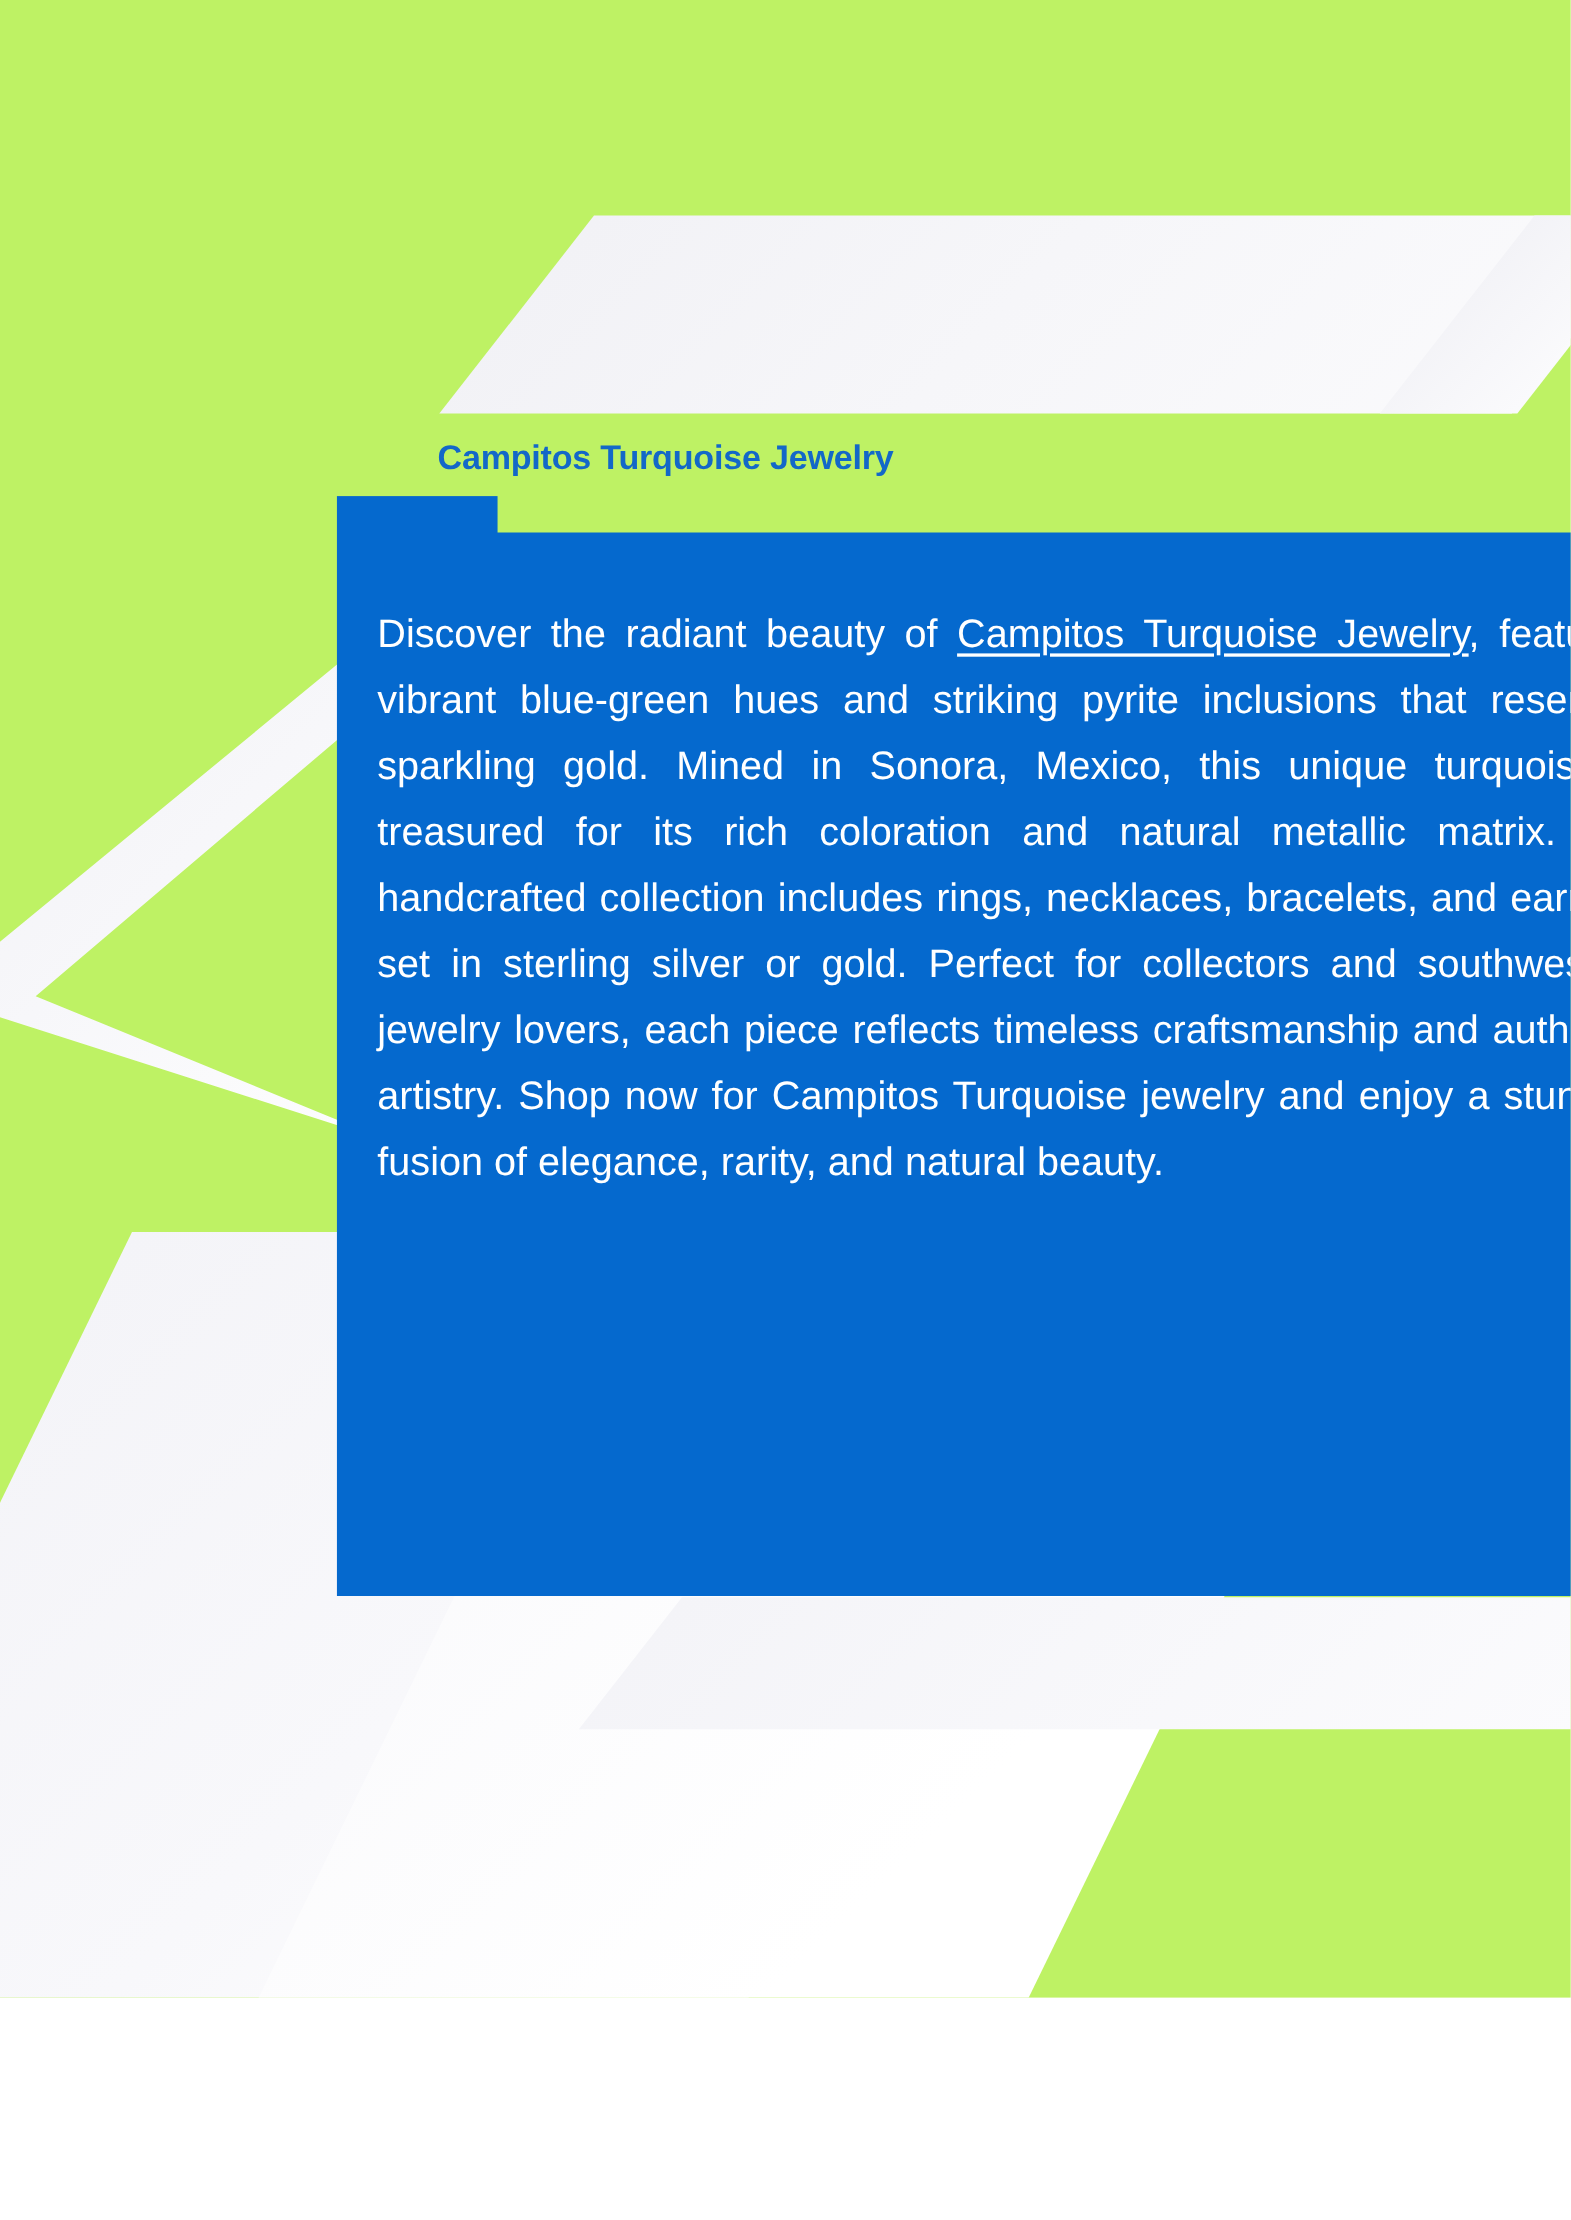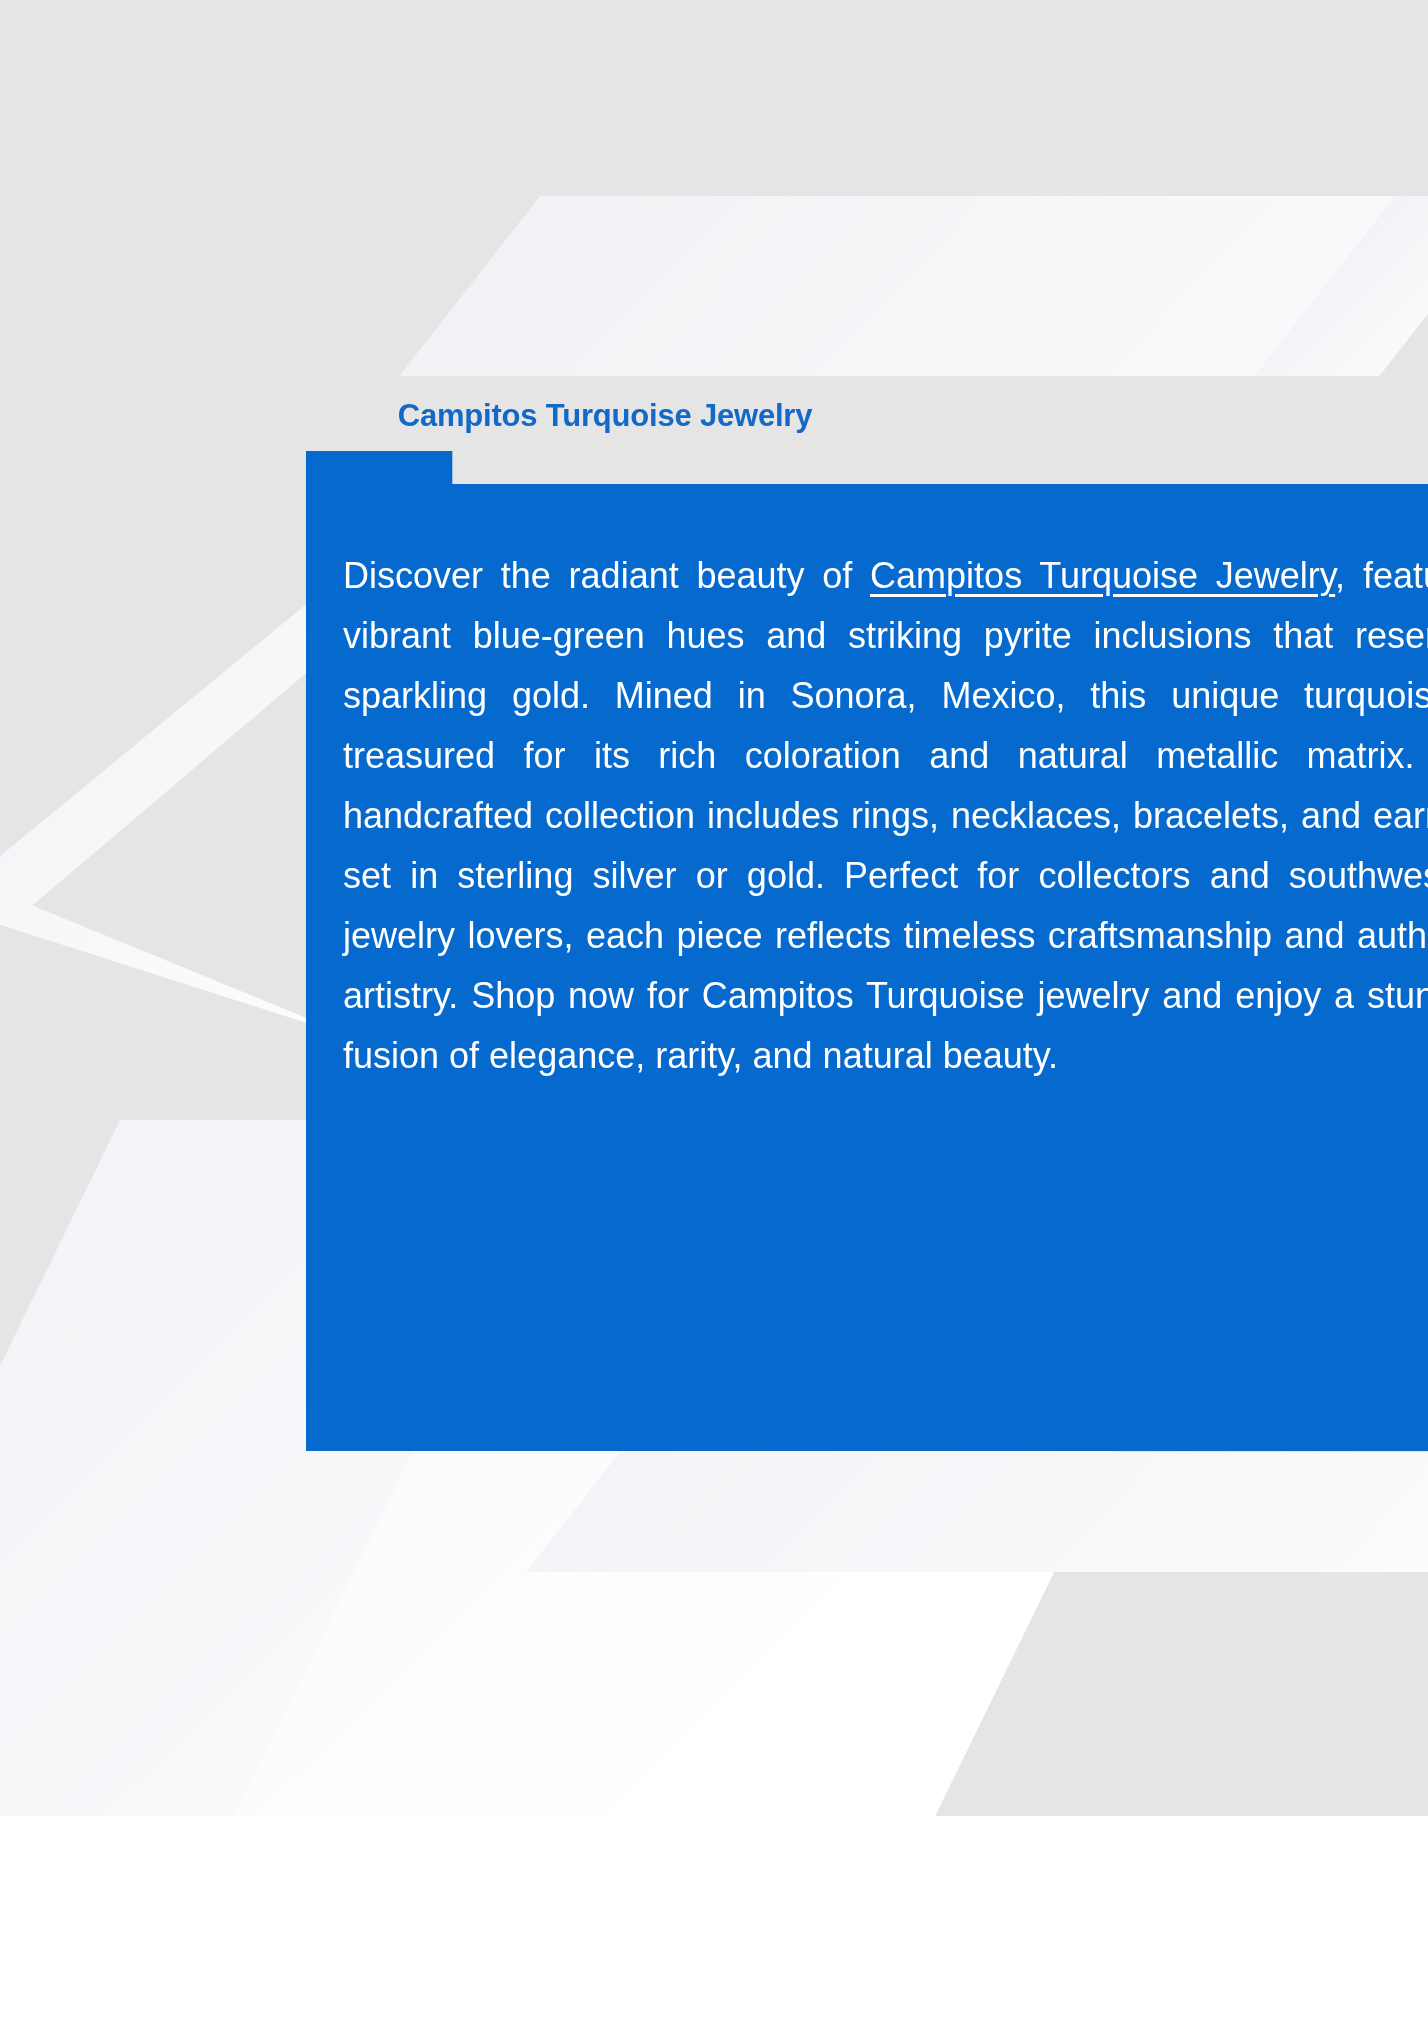--- a/index.html
+++ b/index.html
@@ -10,21 +10,21 @@
     height:2018px;
     background:#ffffff;
     font-family:"Liberation Sans", sans-serif;
     overflow:hidden;
   }
 
   #page {
     position:relative;
     width:1428px;
     height:1816px;
-    background:#e5e5e5;
+    background:#bef264;
     overflow:hidden;
   }
 
   
   .bg-layer {
     position:absolute;
     inset:0;
     overflow:hidden;
     pointer-events:none;
   }

